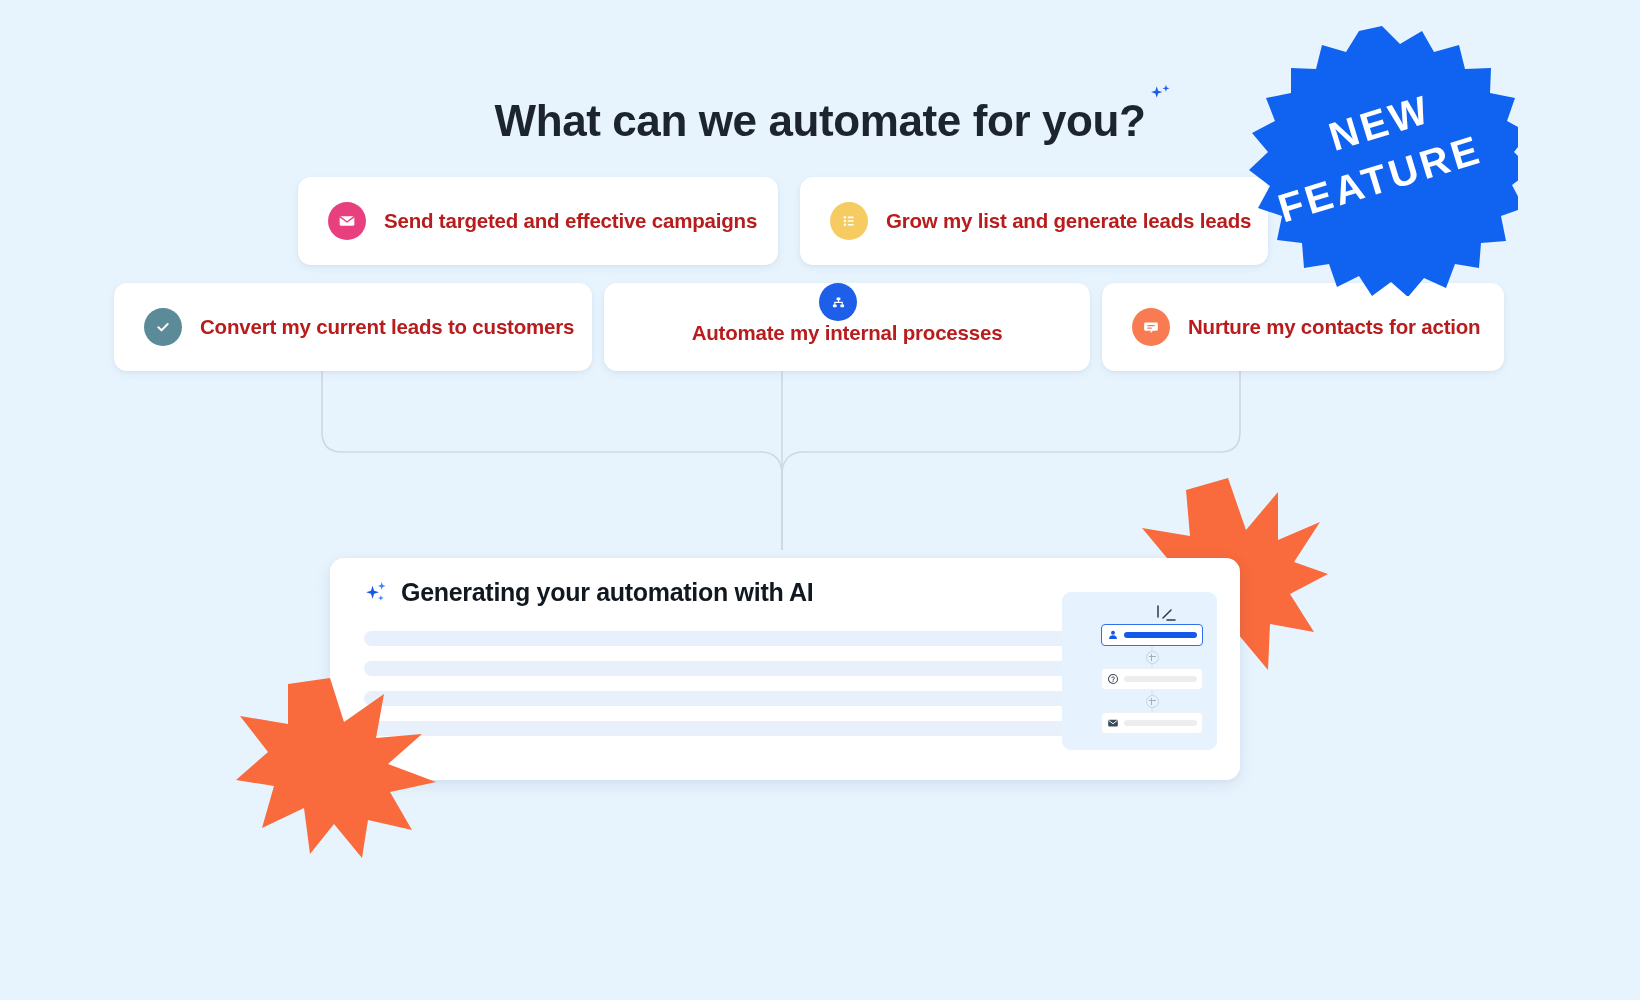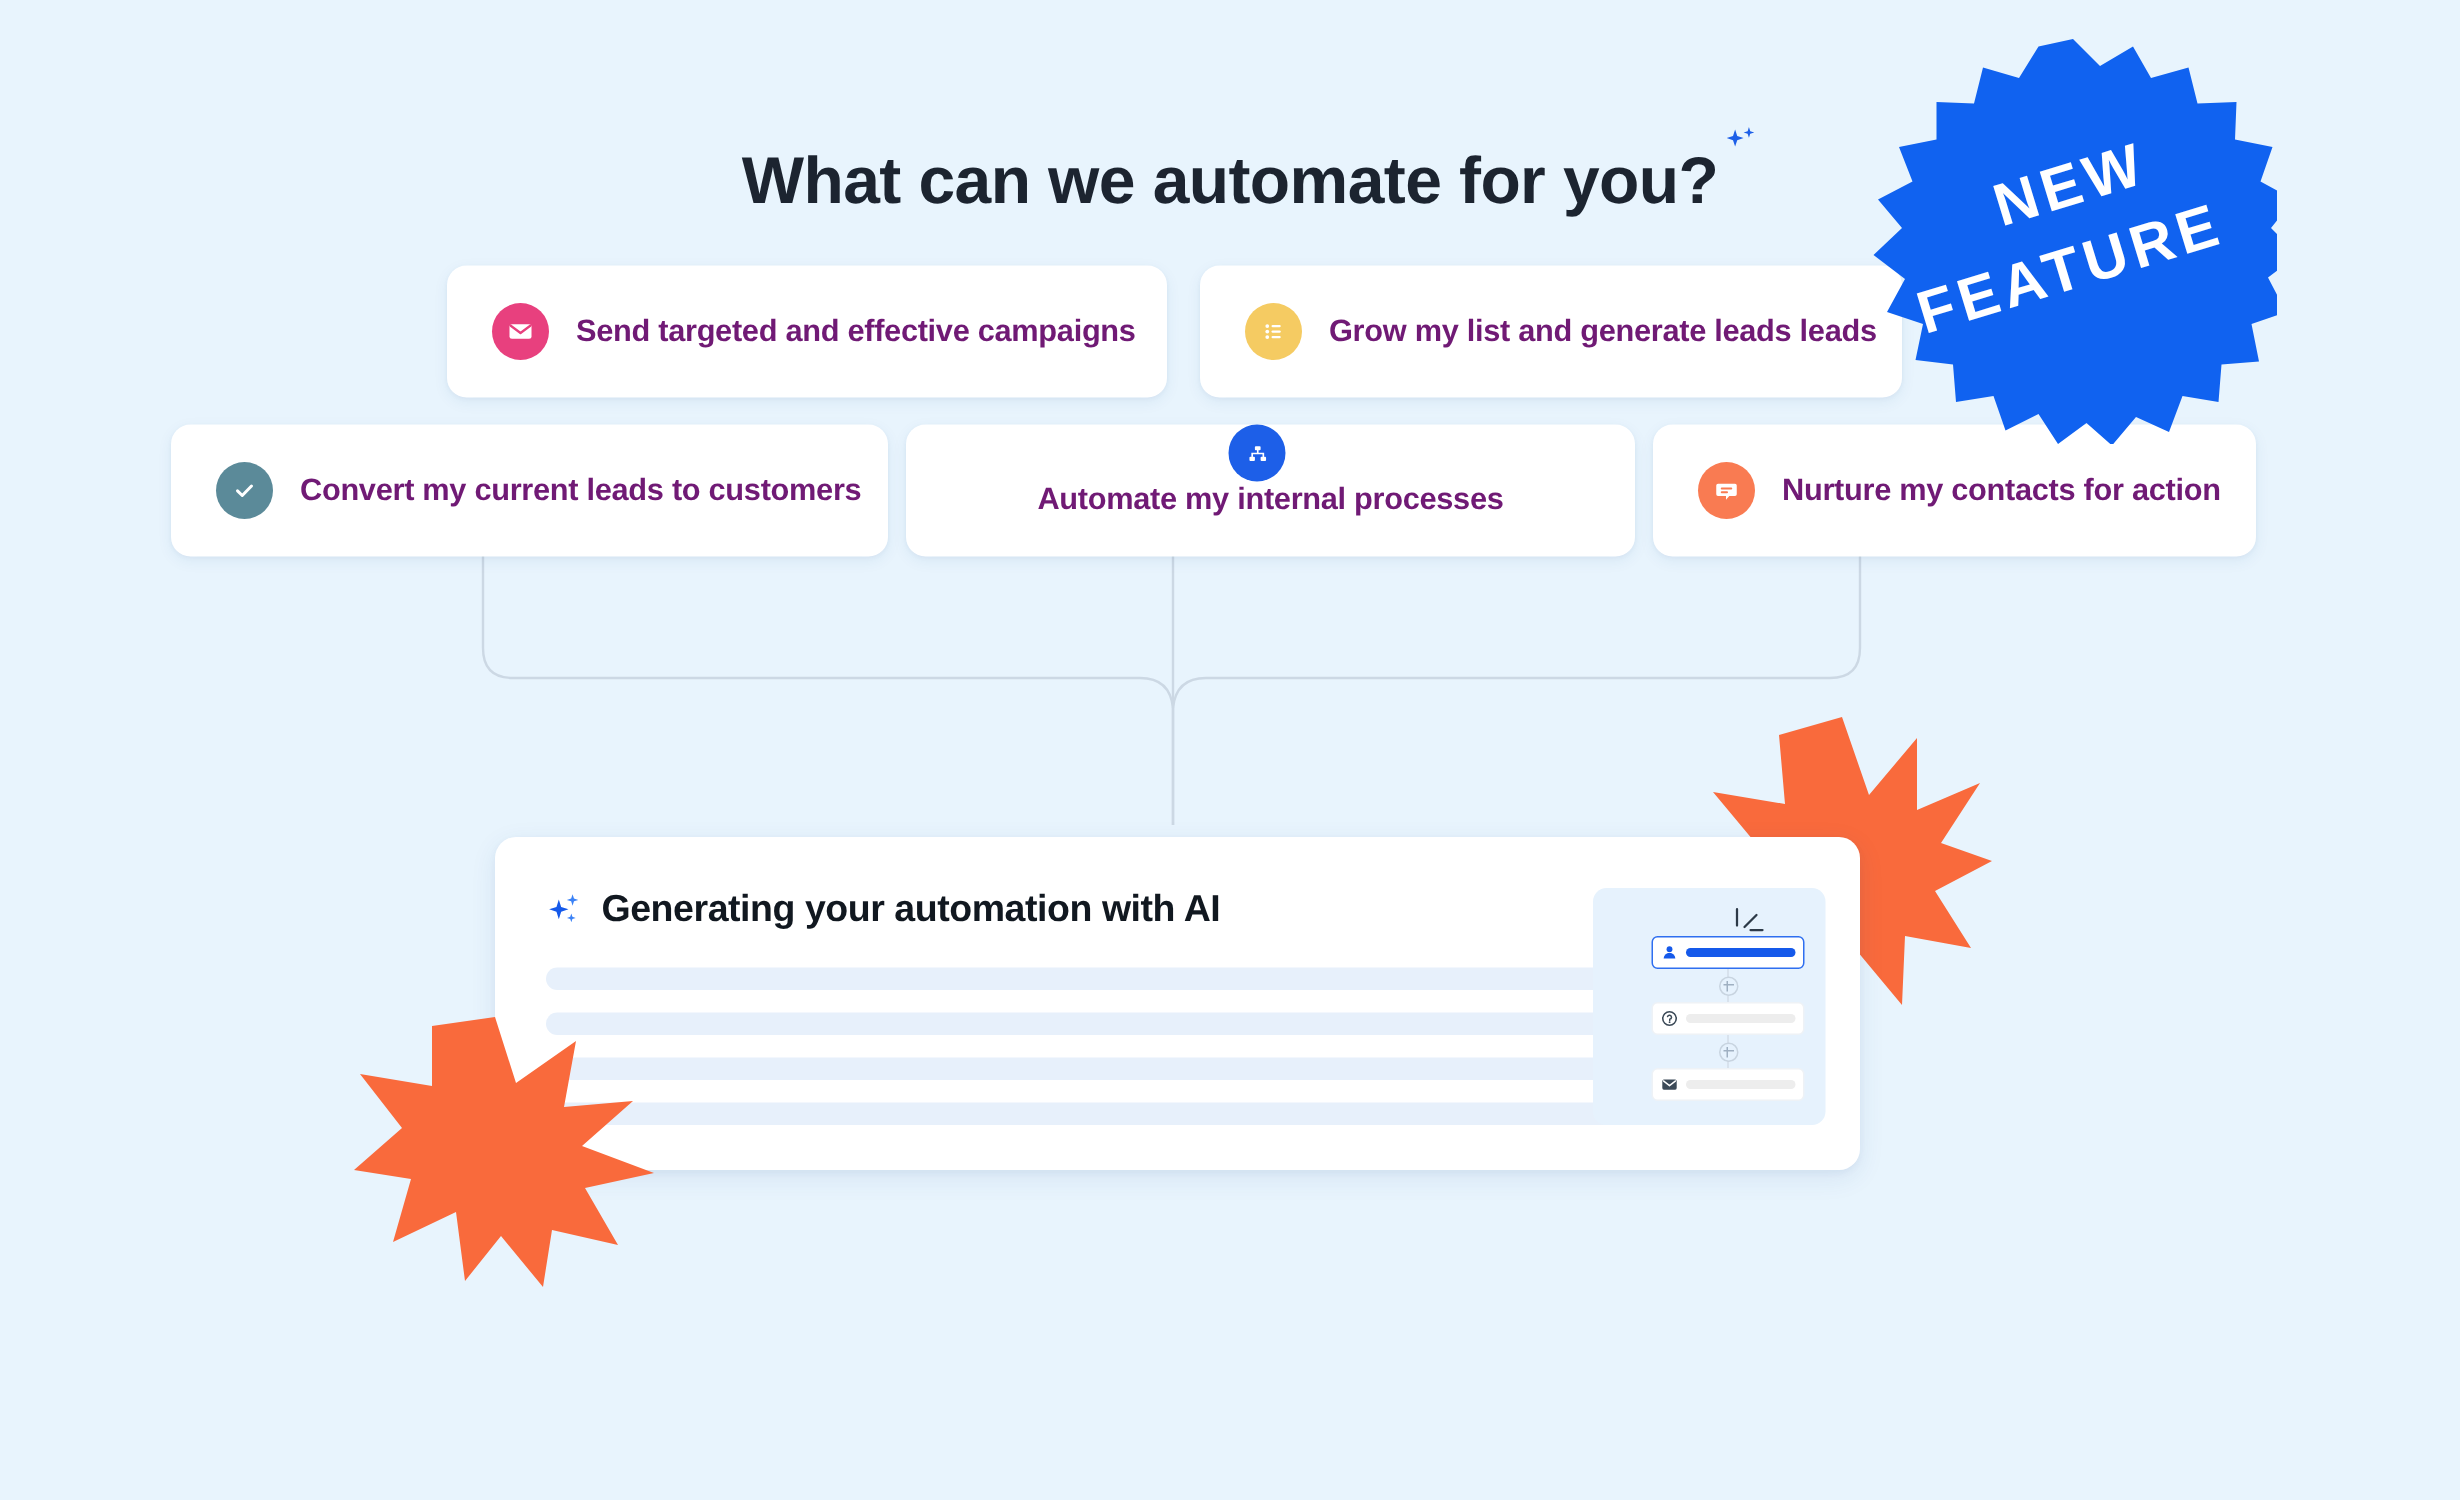--- a/index.html
+++ b/index.html
@@ -37,21 +37,21 @@
     height:88px;display:flex;align-items:center;
     padding:0 30px;box-sizing:border-box;
     box-shadow:0 3px 10px rgba(35,80,140,.07),0 1px 3px rgba(35,80,140,.05);
   }
   .opt-card .ico{
     width:38px;height:38px;border-radius:50%;
     display:flex;align-items:center;justify-content:center;
     flex:0 0 auto;margin-right:18px;
   }
   .opt-label{
-    font-size:20.5px;font-weight:bold;color:#701a75;
+    font-size:20.5px;font-weight:bold;color:#b91c1c;
     white-space:nowrap;letter-spacing:-.2px;
   }
   .w-c0{width:480px;}
   .w-c1{width:468px;}
   .w-c2{width:478px;}
   .w-c3{width:486px;flex-direction:column;}
   .w-c4{width:402px;}
 
   
   .connector{position:absolute;left:300px;top:360px;width:990px;height:190px;}
@@ -59,21 +59,21 @@
   
   .burst{position:absolute;}
   .burst-tr{left:1128px;top:478px;width:200px;height:192px;}
   .burst-bl{left:236px;top:678px;width:200px;height:180px;}
 
   
   .ai-card{
     position:absolute;left:330px;top:558px;width:910px;height:222px;
     background:#fff;border-radius:14px;
     box-shadow:0 5px 18px rgba(35,80,140,.09),0 2px 5px rgba(35,80,140,.05);
-    box-sizing:border-box;padding:34px 34px;
+    box-sizing:border-box;padding:20px 34px;
   }
   .ai-head{display:flex;align-items:center;gap:12px;margin-bottom:24px;}
   .ai-head .sparkle{width:25px;height:25px;flex:0 0 auto;}
   .ai-title{font-size:25px;font-weight:bold;color:#111820;letter-spacing:-.3px;white-space:nowrap;}
   .skeletons{display:flex;flex-direction:column;gap:15px;}
   .sk{height:15px;border-radius:8px;background:#e7f0fb;}
 
   
   .preview{
     position:absolute;left:1062px;top:592px;width:155px;height:158px;

